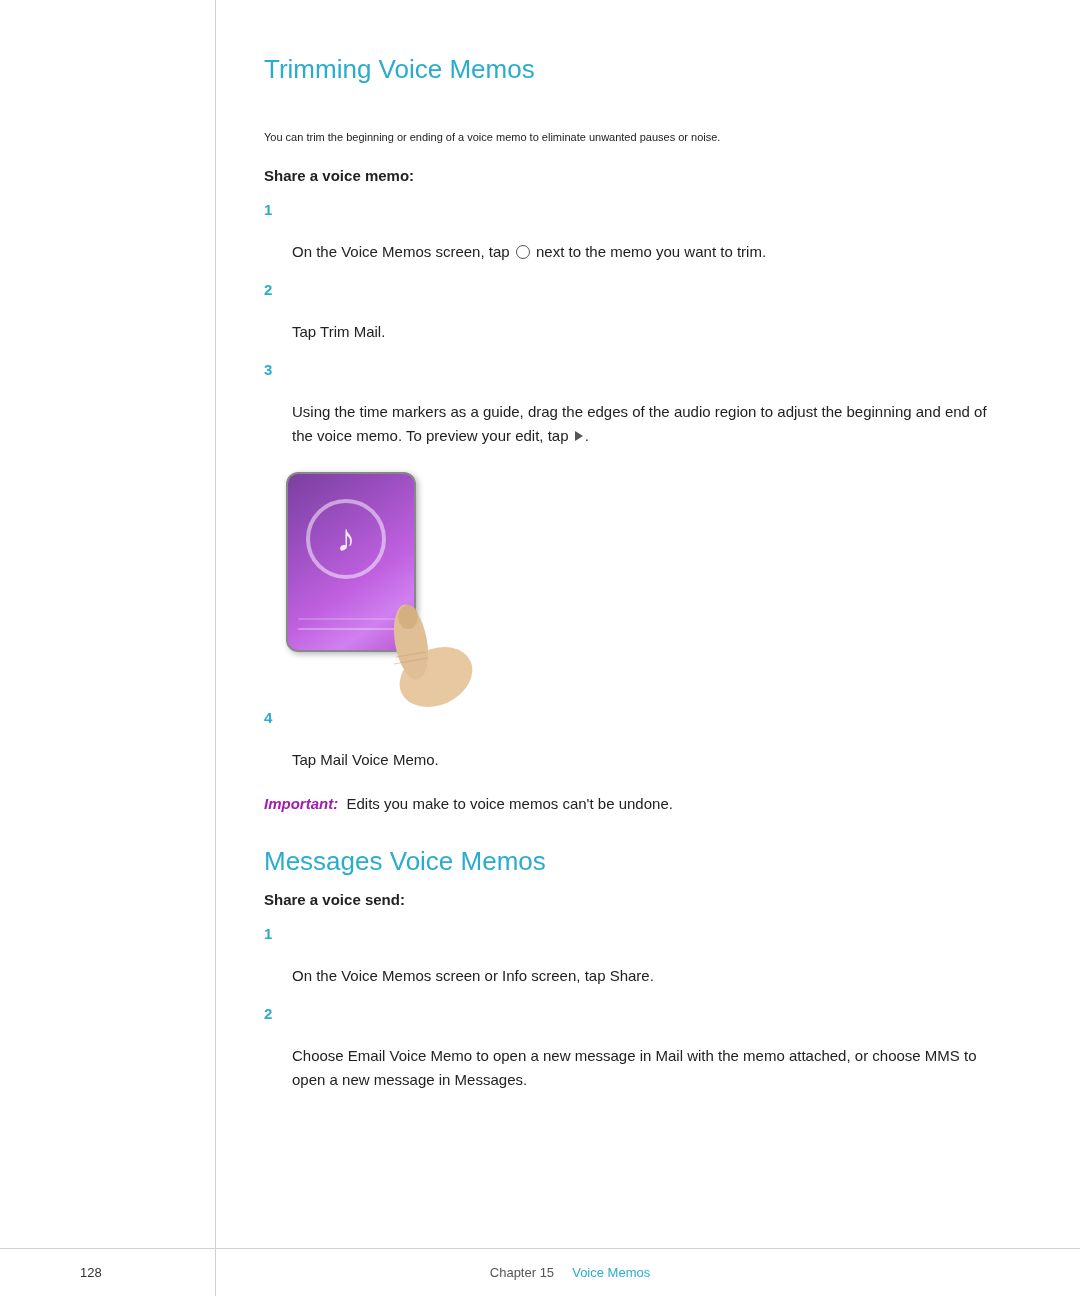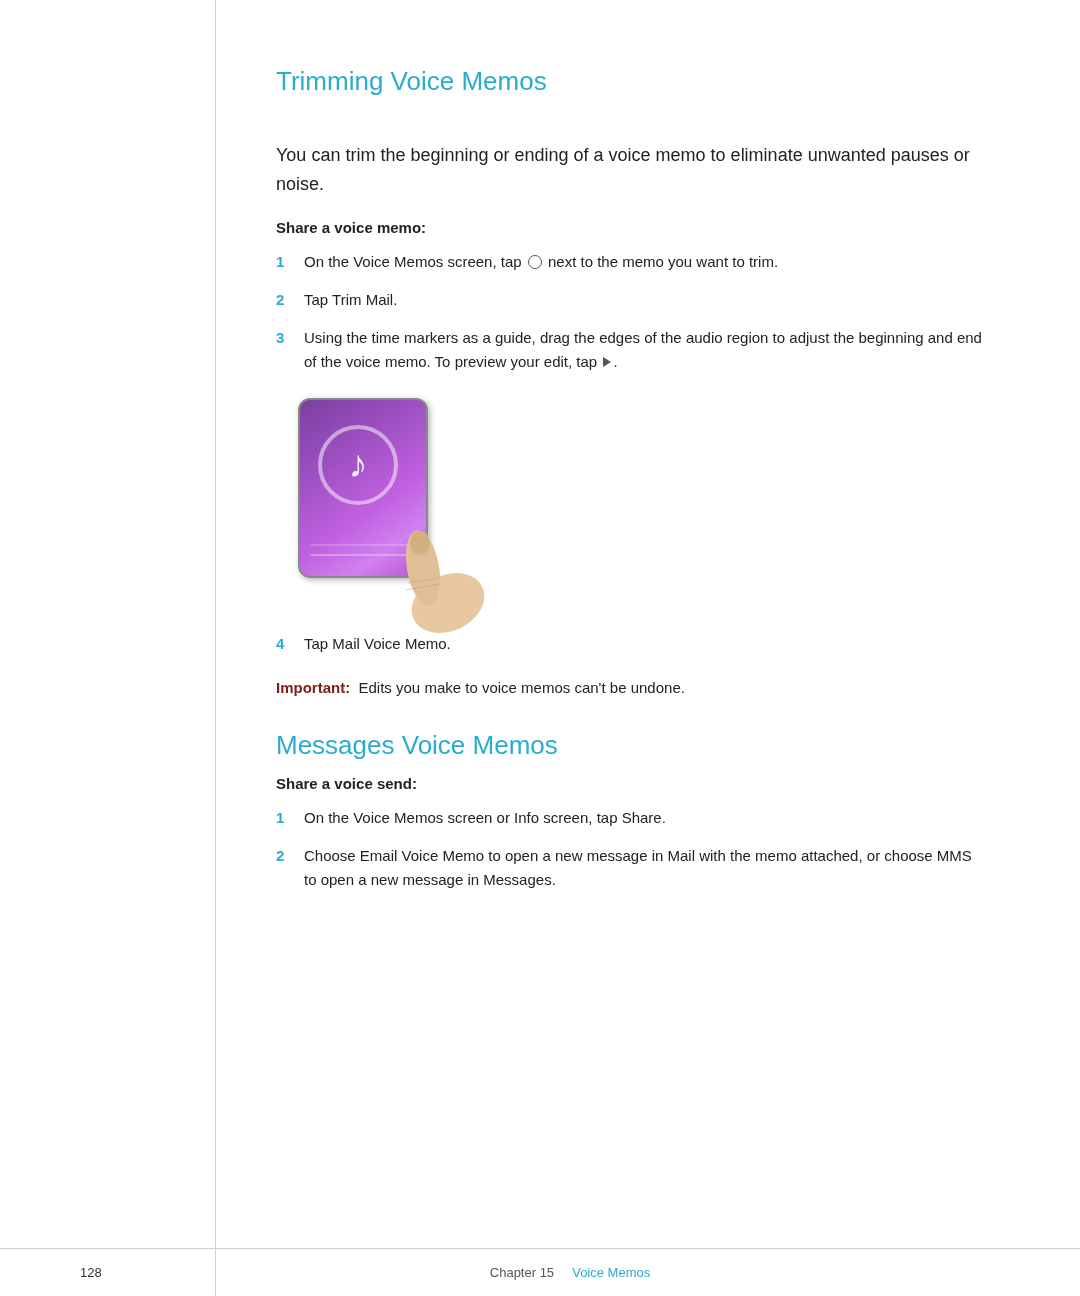--- a/index.html
+++ b/index.html
@@ -16,37 +16,37 @@
       font-size: 15px;
       color: #1a1a1a;
       position: relative;
       overflow: hidden;
     }
 
     .page-container {
       display: flex;
       flex-direction: column;
       height: 100%;
-      padding: 16px;
+      padding: 4px;
     }
 
     .content-area {
       flex: 1;
       padding: 50px 80px 50px 260px;
     }
 
     .section-title {
       font-size: 26px;
       font-weight: 300;
       color: #2aacce;
       margin-bottom: 14px;
     }
 
     .section-intro {
-      font-size: 18px;
+      font-size: 11px;
       color: #222;
       line-height: 1.6;
       margin-bottom: 20px;
       margin-top: 44px;
     }
 
     .subsection-title {
       font-size: 15px;
       font-weight: bold;
       color: #222;
@@ -71,20 +71,21 @@
       color: #2aacce;
       font-size: 15px;
       font-weight: bold;
       min-width: 22px;
       margin-right: 6px;
       flex-shrink: 0;
     }
 
     .list-text {
       flex: 1;
+      margin-top: 42px;
     }
 
     .circle-icon {
       display: inline-block;
       width: 14px;
       height: 14px;
       border: 1.5px solid #555;
       border-radius: 50%;
       vertical-align: middle;
       margin: 0 2px;
@@ -147,22 +148,23 @@
     }
 
     .important-note {
       margin: 16px 0 30px 0;
       font-size: 15px;
       line-height: 1.6;
       color: #222;
     }
 
     .important-label {
+      font-style: italic;
       font-weight: bold;
-      color: #7f1d1d;
+      color: #a21caf;
     }
 
     .footer {
       display: flex;
       align-items: flex-end;
       padding: 16px 80px;
       border-top: 1px solid #d0d0d0;
       position: absolute;
       bottom: 0;
       left: 0;

